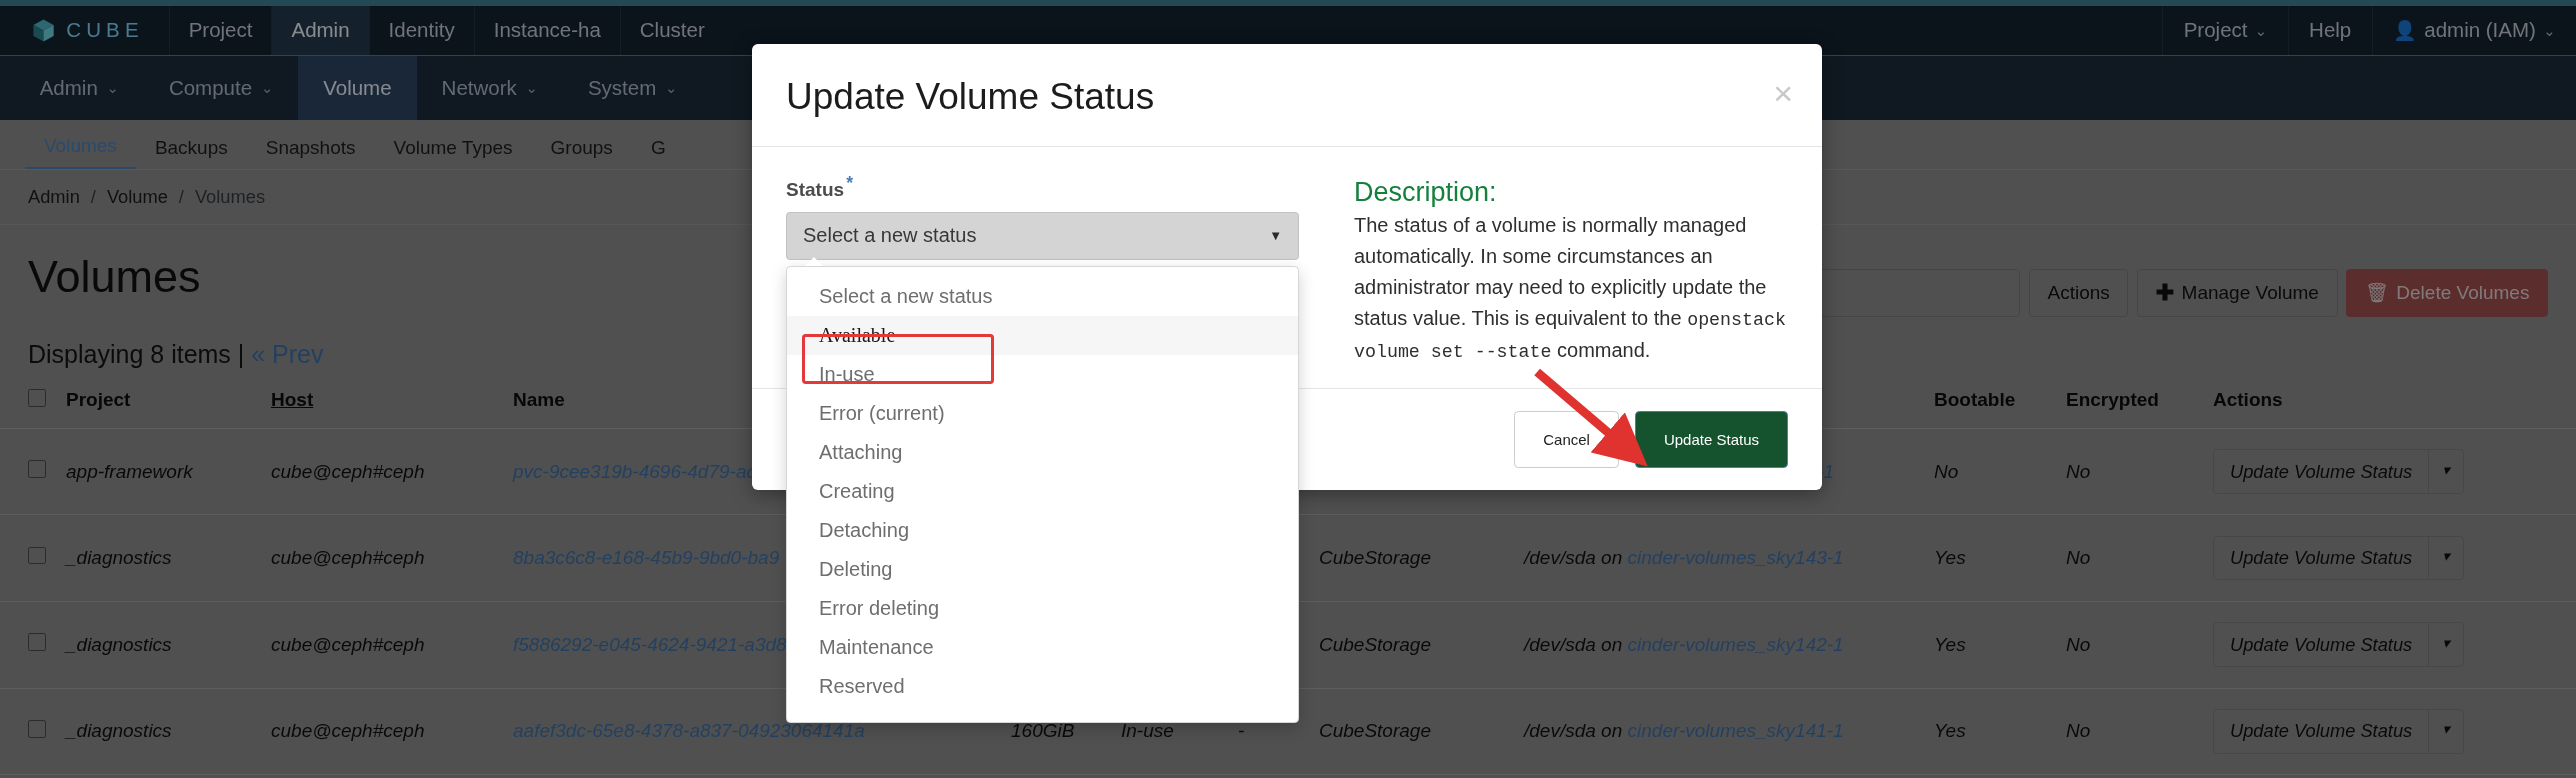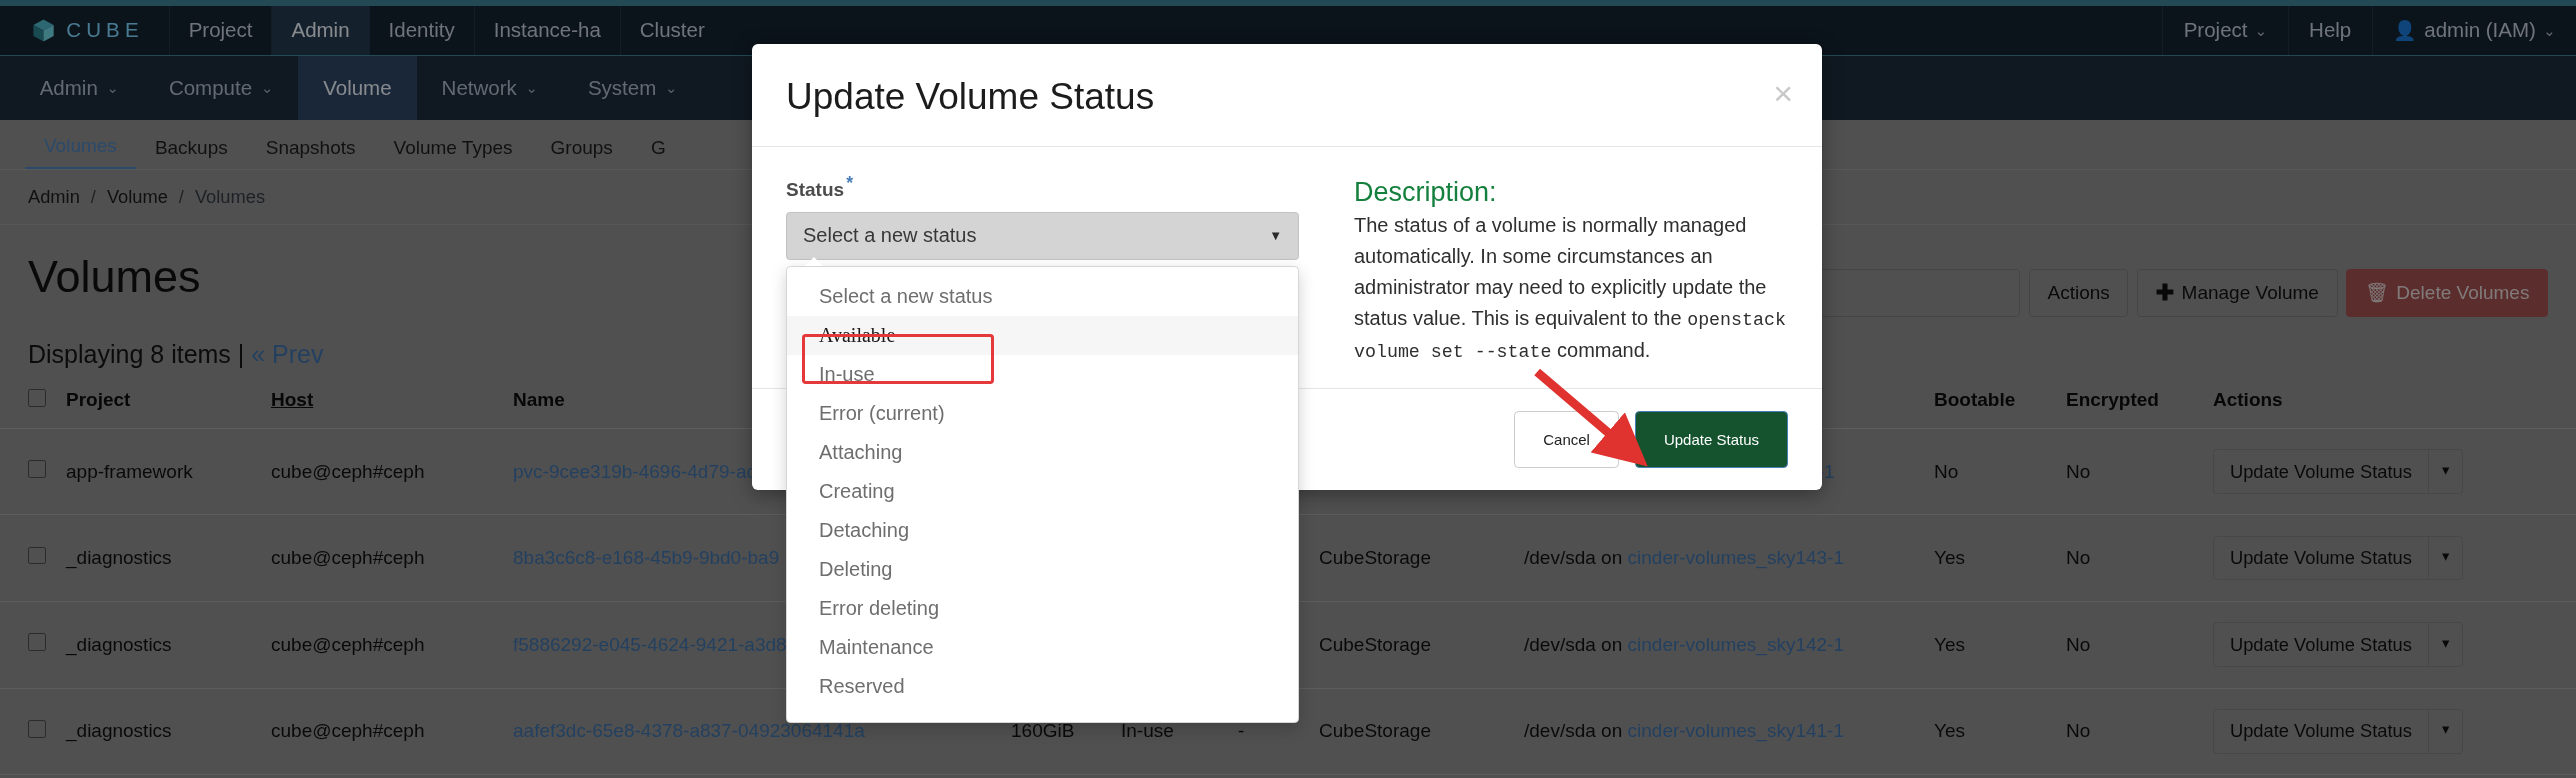--- a/index.html
+++ b/index.html
@@ -101,21 +101,21 @@
   }
   .displaying a { color: #3d6fa5; text-decoration: none; }
 
   table.vol { width: 100%; border-collapse: collapse; }
   table.vol th {
     text-align: left; font-size: 19px; color: #0d0d0d; font-weight: 700;
     padding: 7.3px 0 16px 0; border-bottom: 1.5px solid #a3a3a3;
   }
   table.vol td {
     font-size: 19px; color: #111; padding: 20.5px 0;
-    border-bottom: 0.7px solid #a0a0a0; vertical-align: middle;
+    border-bottom: 0.7px solid #a0a0a0; vertical-align: middle; font-style: italic;
   }
   table.vol th:first-child, table.vol td:first-child { padding-left: 28px; width: 66px; }
   .c-project { width: 205px; }
   .c-host    { width: 242px; text-decoration: underline; }
   .c-name    { width: 498px; }
   .c-size    { width: 110px; }
   .c-status  { width: 117px; }
   .c-group   { width: 81px; }
   .c-type    { width: 205px; }
   .c-attach  { width: 410px; }

